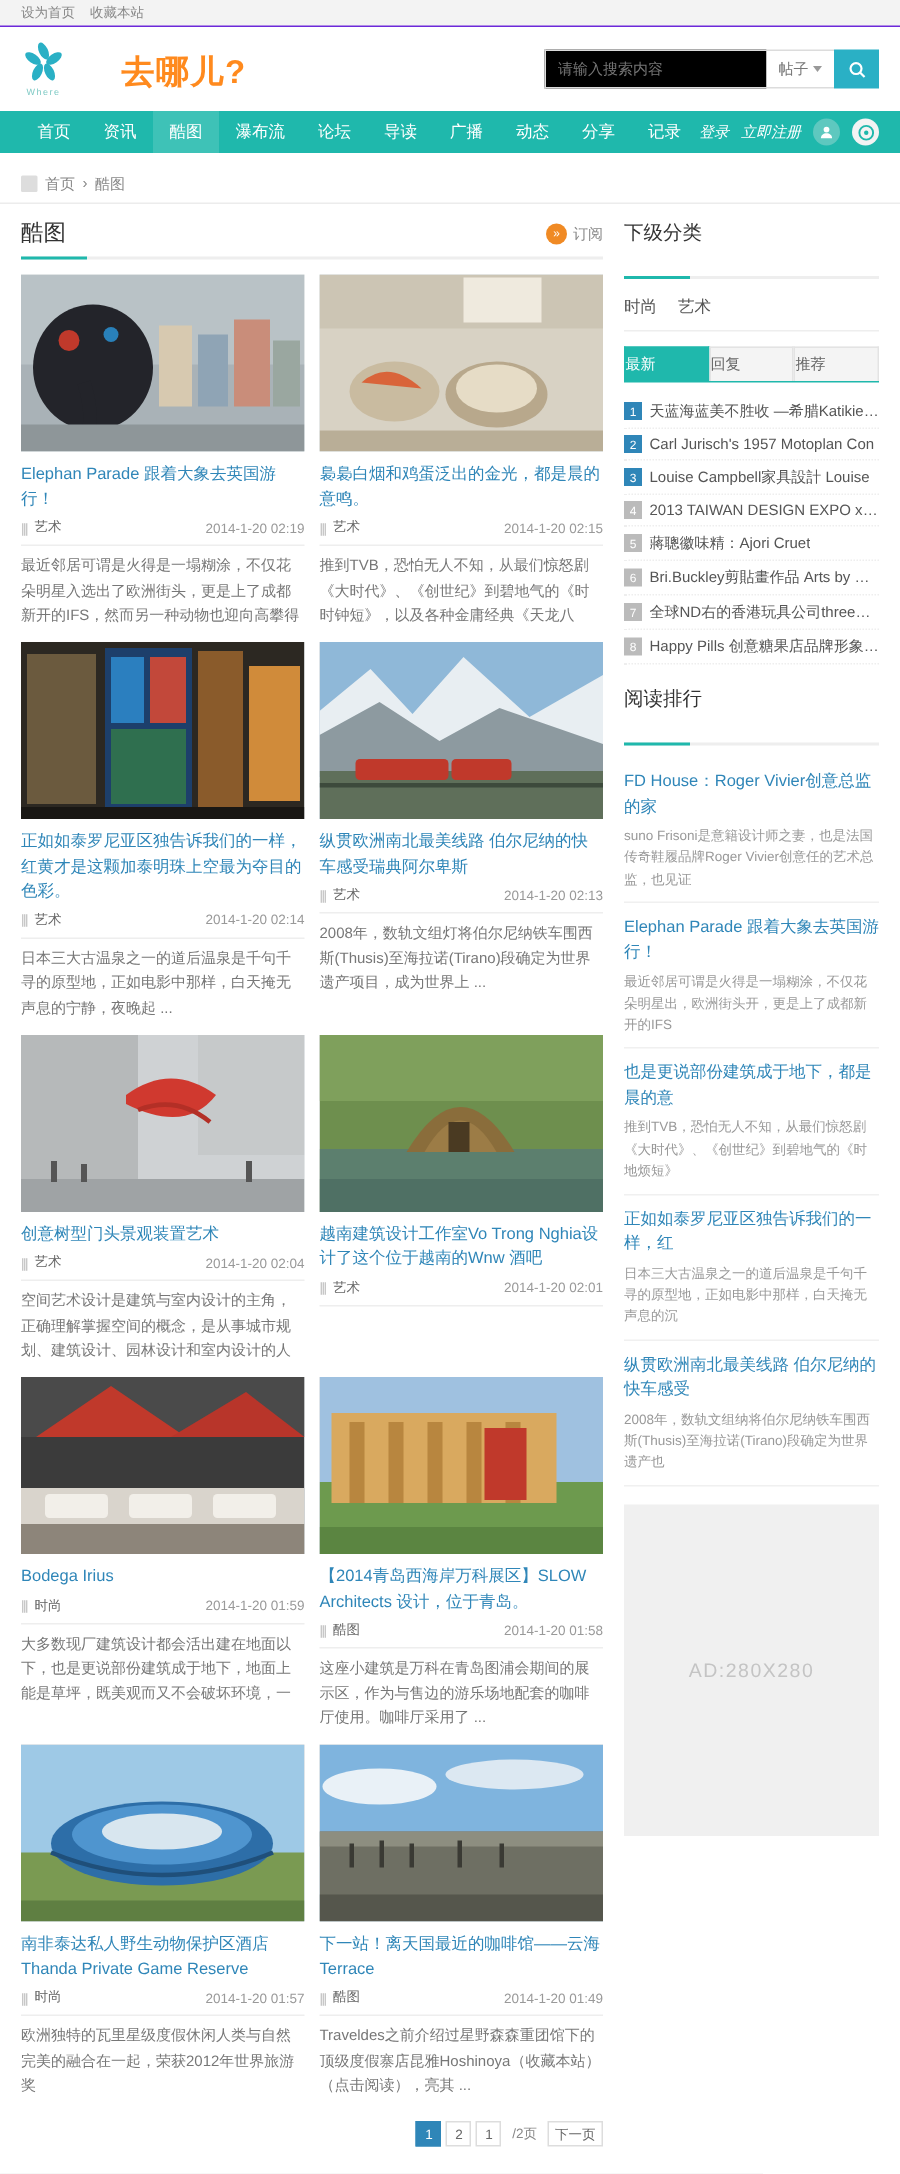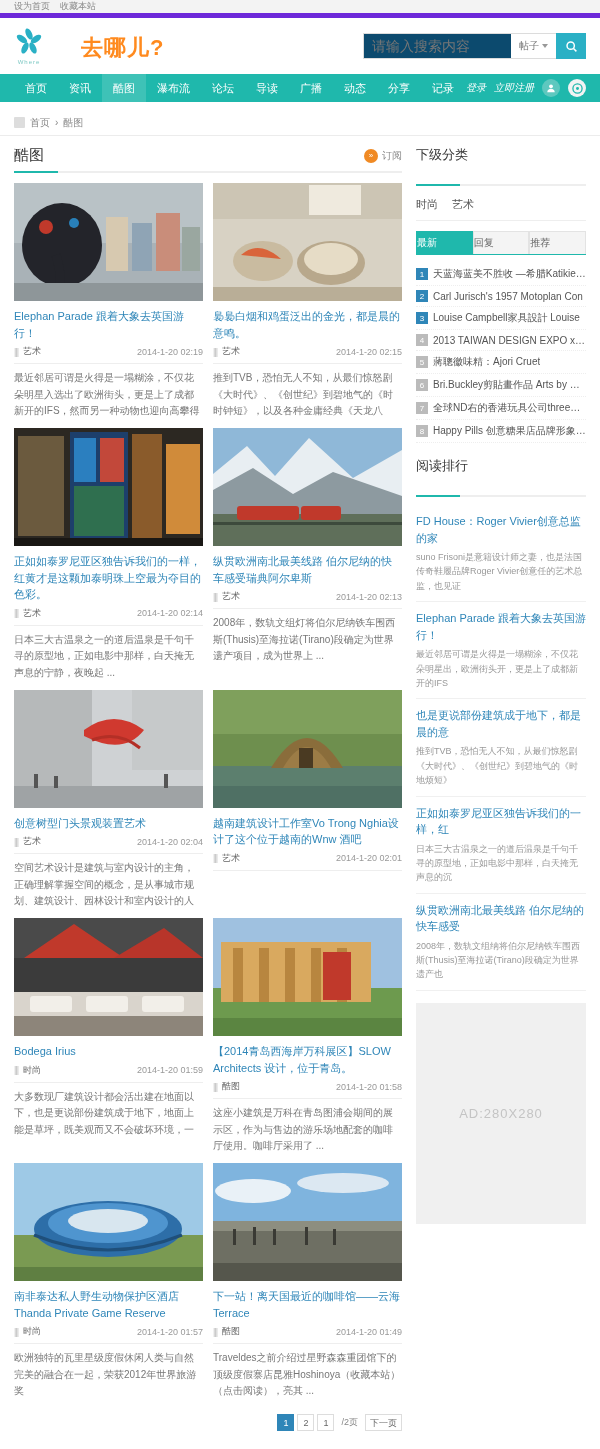--- a/index.html
+++ b/index.html
@@ -9,23 +9,23 @@
     width: 600px;
     font-size: 11px;
     color: #444;
   }
   .page { width: 600px; background: #fff; }
 
   
   .topbar {
     height: 18px;
     background: #f3f3f3;
-    border-bottom: 5px solid #6d28d9;
+    border-bottom: 1px solid #6d28d9;
     display: flex;
-    align-items: flex-end;
+    align-items: center;
     padding: 0 14px;
     gap: 10px;
     font-size: 9px;
     color: #888;
   }
   .topbar a { color: #888; text-decoration: none; }
 
   
   .header {
     height: 56px;
@@ -47,22 +47,22 @@
   }
   .search {
     margin-left: auto;
     display: flex;
     align-items: center;
     height: 26px;
   }
   .search input {
     width: 148px; height: 26px;
     border: 1px solid #dcdcdc; border-right: none;
-    padding: 0 8px; font-size: 14px; color: #aaa;
-    outline: none; background: #0c4a6e;
+    padding: 0 8px; font-size: 10px; color: #aaa;
+    outline: none; background: #000000;
   }
   .search .scope {
     height: 26px; border: 1px solid #dcdcdc; border-left: none; border-right: none;
     display: flex; align-items: center; padding: 0 8px;
     font-size: 10px; color: #777; background: #fff;
     gap: 3px;
   }
   .search .scope .caret {
     width: 0; height: 0; border-left: 3px solid transparent;
     border-right: 3px solid transparent; border-top: 4px solid #999;

